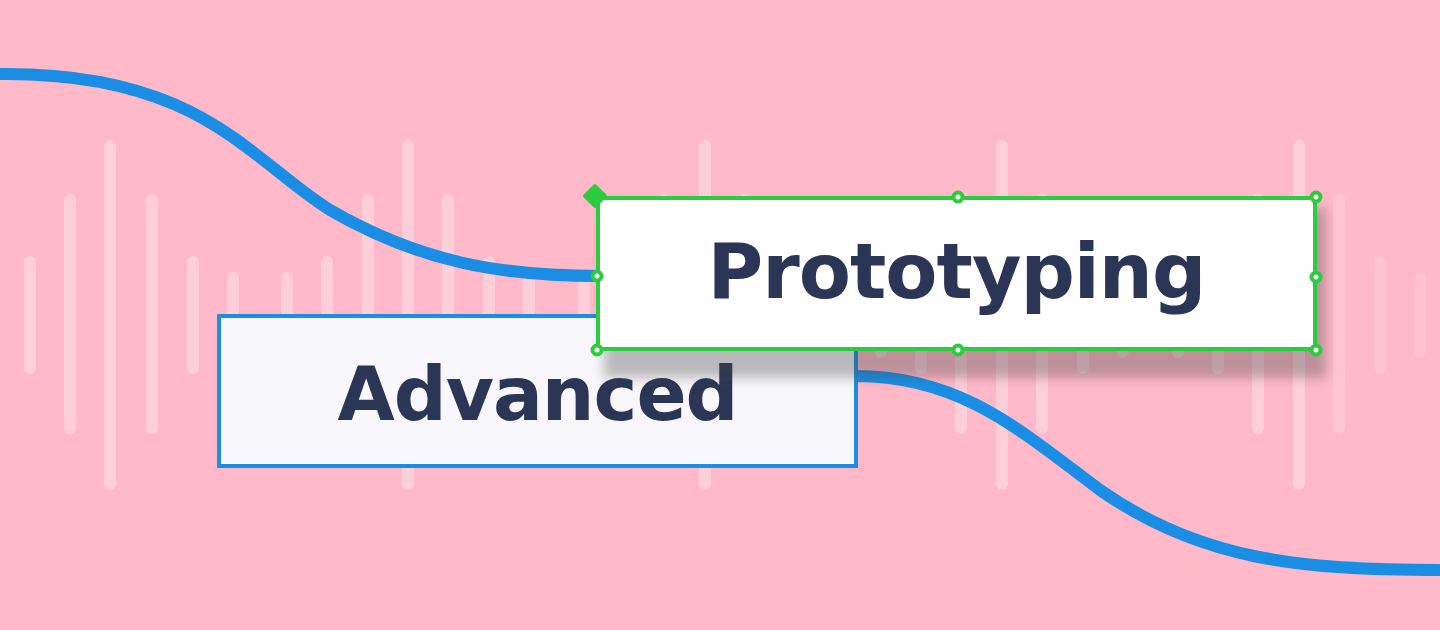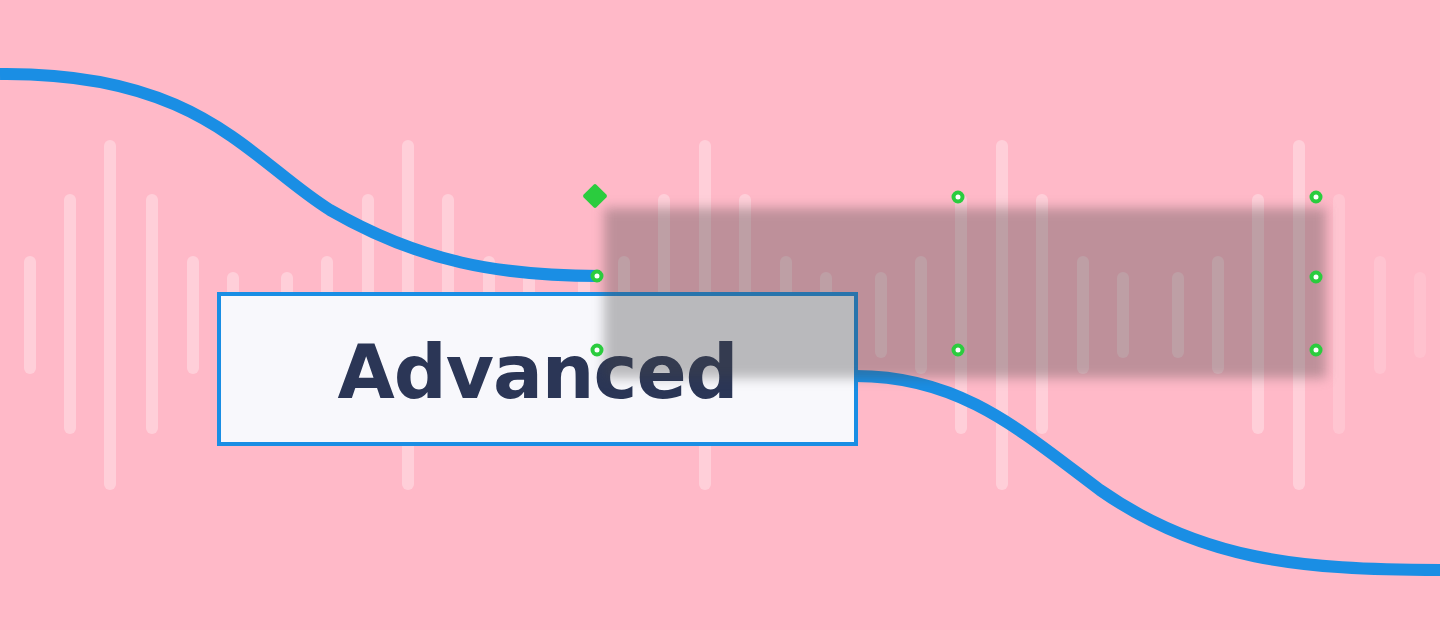--- a/index.html
+++ b/index.html
@@ -16,21 +16,21 @@
       background: rgba(255,255,255,0.32);
     }
     svg.curve { position: absolute; left: 0; top: 0; }
     .node {
       position: absolute; box-sizing: border-box;
       display: flex; align-items: center; justify-content: center;
       color: #2b3656; font-weight: bold;
       letter-spacing: -1px;
     }
     .node-advanced {
-      left: 217px; top: 292px; width: 641px; height: 154px;
+      left: 217px; top: 314px; width: 641px; height: 154px;
       background: #f8f8fc; border: 4px solid #1a8ee4;
       font-size: 74px; padding-top: 6px;
       font-family: "DejaVu Sans", sans-serif;
     }
     .shadow {
       position: absolute; left: 604px; top: 208px; width: 722px; height: 170px;
       background: rgba(70,70,70,0.35);
       filter: blur(6px);
     }
     .node-prototyping {
@@ -98,20 +98,23 @@
     <path d="M 0 74 C 200 72, 250 160, 330 210 C 420 262, 500 276, 600 276" fill="none" stroke="#1a8ee4" stroke-width="12" stroke-linecap="butt"></path>
     <path d="M 856 376 C 960 376, 1020 430, 1100 490 C 1200 560, 1300 570, 1440 570" fill="none" stroke="#1a8ee4" stroke-width="12" stroke-linecap="butt"></path>
   </svg>
 
   <div class="node node-advanced">
     <span>Advanced</span>
   </div>
 
   <div class="shadow"></div>
 
+  <div class="node node-prototyping">
+    <span>Prototyping</span>
+  </div>
 
   <div class="diamond" style="left:595px;top:196px;"></div>
   <div class="handle" style="left:958px;top:197px;"></div>
   <div class="handle" style="left:1316px;top:197px;"></div>
   <div class="handle" style="left:597px;top:276px;"></div>
   <div class="handle" style="left:1316px;top:277px;"></div>
   <div class="handle" style="left:597px;top:350px;"></div>
   <div class="handle" style="left:958px;top:350px;"></div>
   <div class="handle" style="left:1316px;top:350px;"></div>
 </div>

